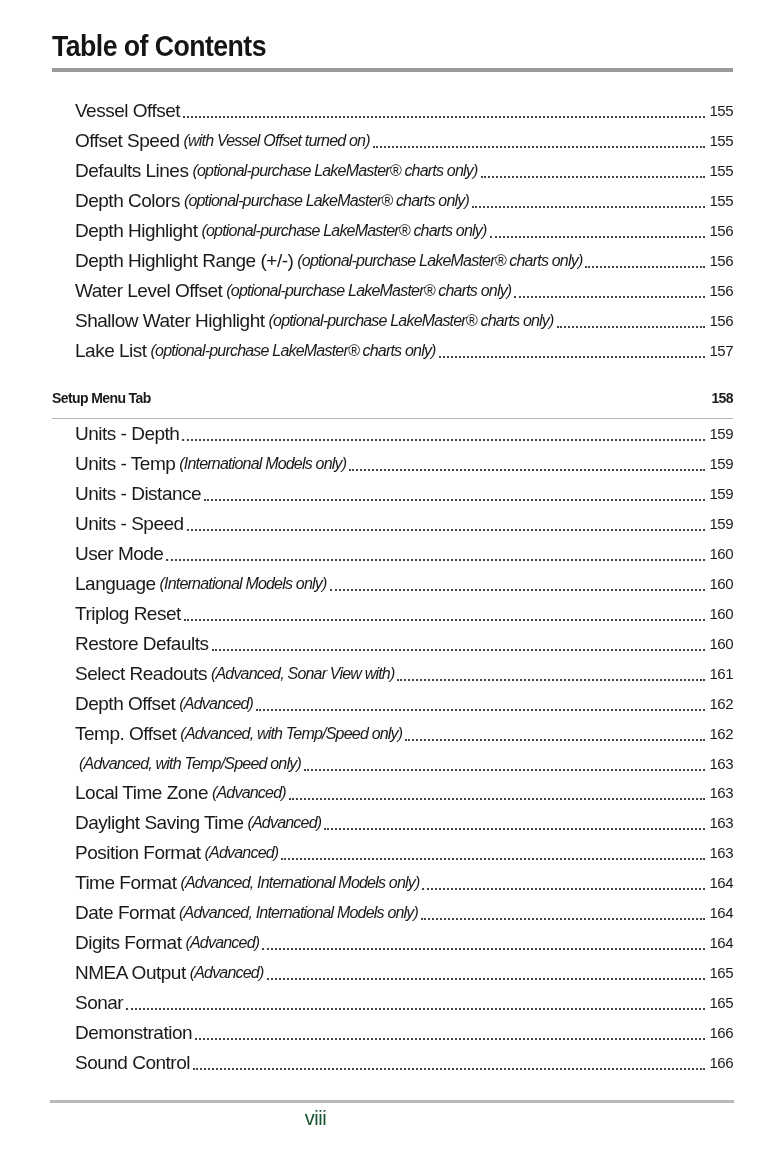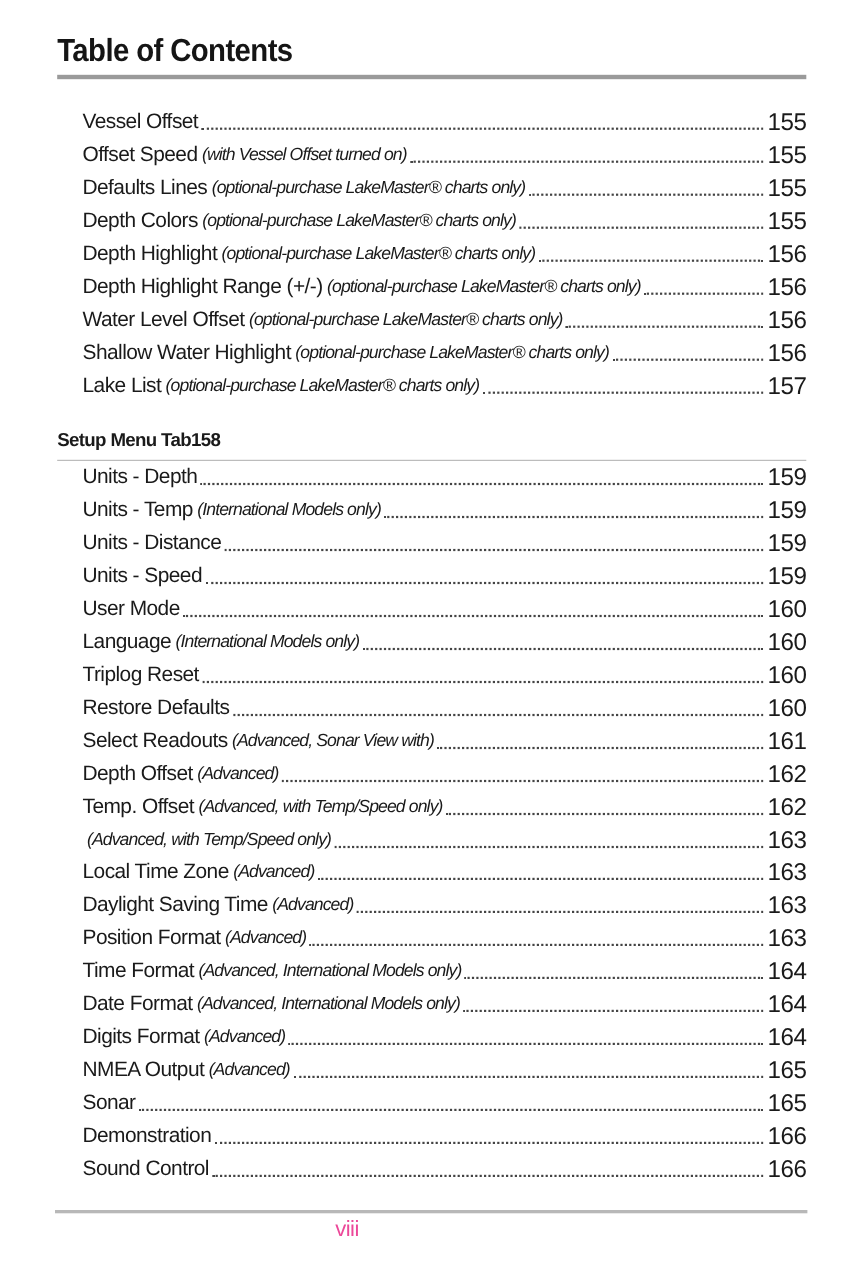--- a/index.html
+++ b/index.html
@@ -78,53 +78,54 @@
       content: "";
       position: absolute;
       left: 0;
       right: 0;
       bottom: 6px;
       border-bottom: 2px dotted #444;
     }
     .entry .page {
       flex: 0 0 auto;
       letter-spacing: -0.5px;
-      font-size: 22px;
+      font-size: 15px;
     }
     .section {
       position: absolute;
       left: 52px;
       width: 681px;
       top: 390px;
       height: 26px;
       display: flex;
+      justify-content: space-between;
       align-items: baseline;
       font-weight: bold;
-      font-size: 17px;
+      font-size: 14px;
       letter-spacing: -0.6px;
       border-bottom: 1px solid #b5b5b5;
       padding-bottom: 2px;
     }
     .footer-rule {
       position: absolute;
       left: 50px;
       top: 1100px;
       width: 684px;
       height: 3px;
       background: #b8b8b8;
     }
     .footer-page {
       position: absolute;
       left: 0;
       width: 631px;
       top: 1107px;
       text-align: center;
       font-size: 20px;
       letter-spacing: -0.5px;
-      color: #ec4899;
+      color: #14532d;
     }
   </style>
 </head>
 <body>
 
 <div class="page-title">Table of Contents</div>
 <div class="title-rule"></div>
 
 <div class="toc">
 

